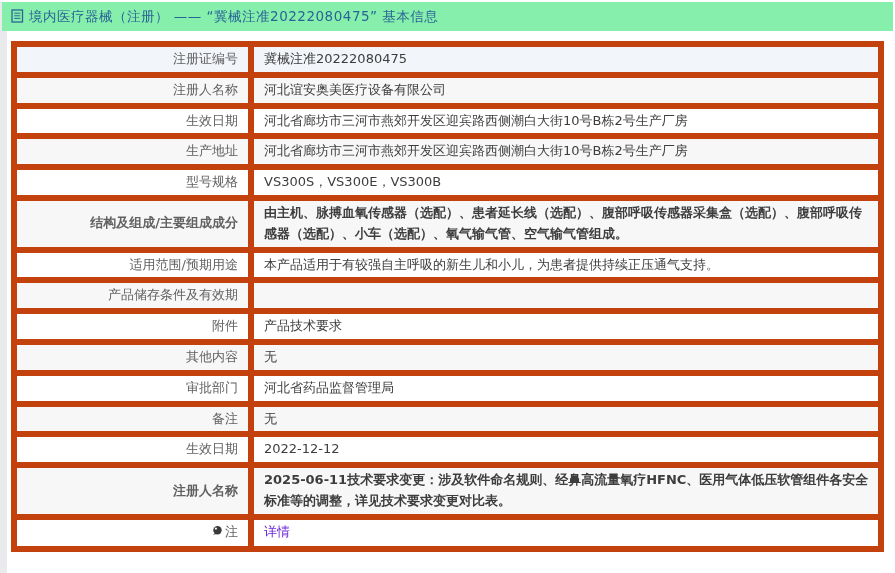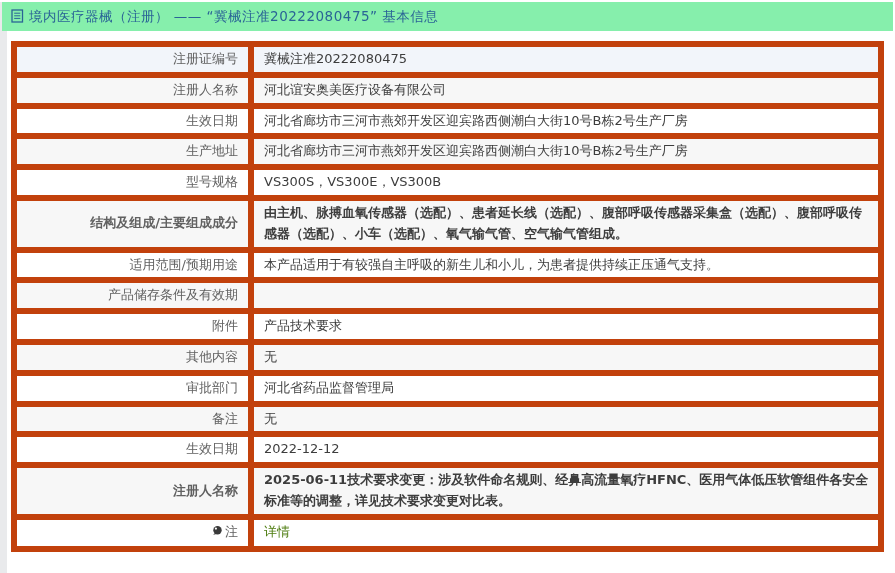--- a/index.html
+++ b/index.html
@@ -13,21 +13,21 @@
   table.info { position:absolute; left:11px; top:41px; width:873px; border-collapse:collapse;
                font-size:13px; table-layout:fixed; }
   td { border:6px solid #c2410c; vertical-align:middle; line-height:1.6; }
   td.lbl { width:237px; text-align:right; padding:2px 10px 2px 4px; color:#616161; }
   td.val { padding:2px 8px 2px 10px; color:#3d3d3d; word-break:break-all; }
   tr { height:25px; }
   tr.tall { height:49px;font-weight:bold; }
   tr:nth-child(even) td { background:#f7f7f7; }
   tr:nth-child(odd) td { background:#ffffff; }
   tr.hl td { background:#f2f5fa; }
-  a.detail-link { color:#4d7c0f; text-decoration:none; cursor:pointer; }
+  a.detail-link { color:#6d28d9; text-decoration:none; cursor:pointer; }
   .note-icon { display:inline-block; vertical-align:-1px; margin-right:2px; }
 </style>
 </head>
 <body>
 
 <div class="left-strip"></div>
 
 <div class="header-bar">
   <span class="header-title">
     <span class="doc-icon">

